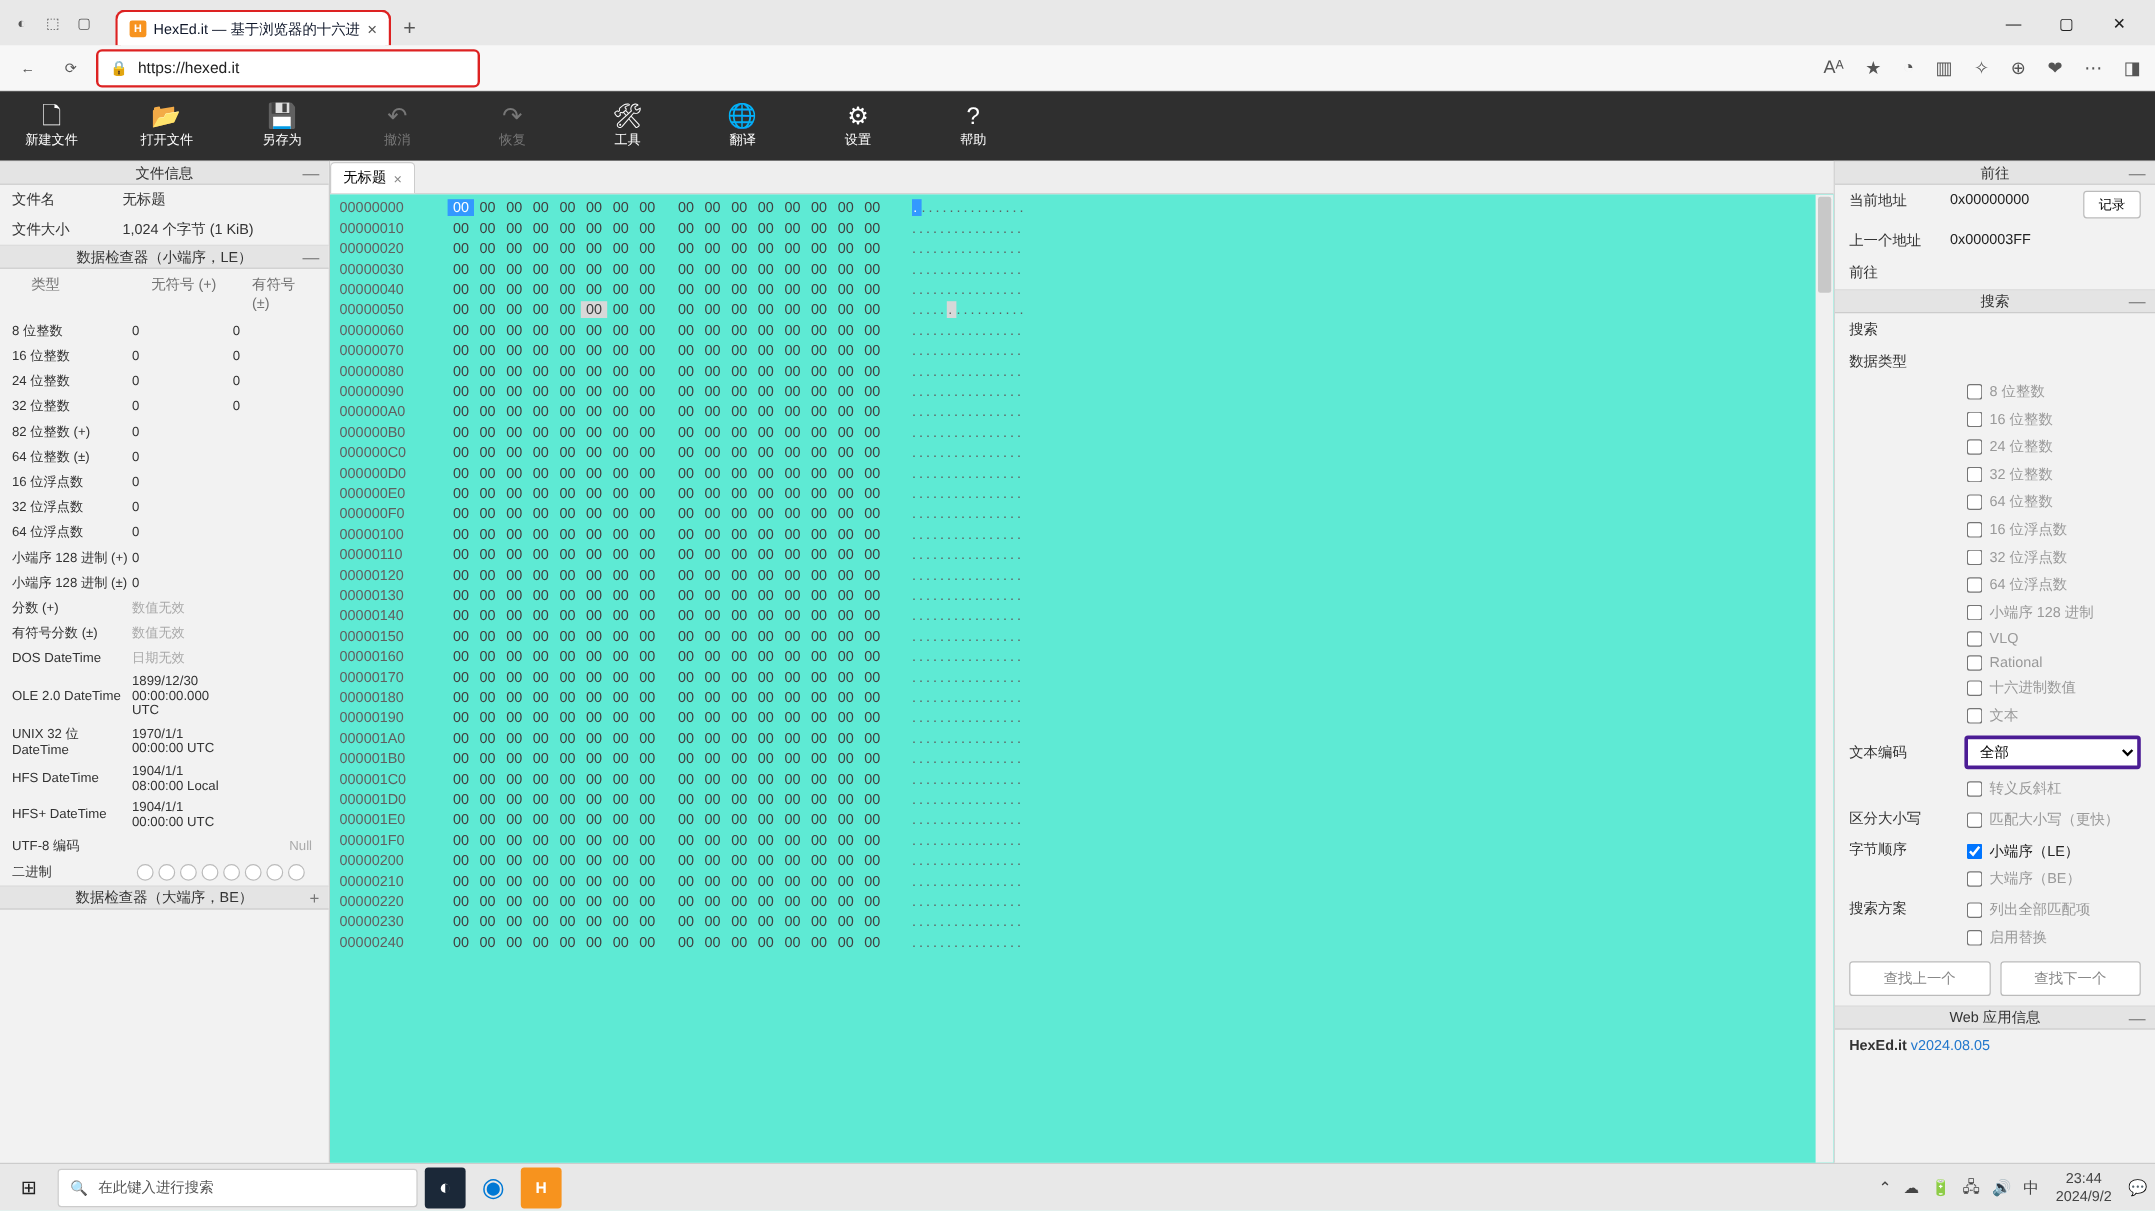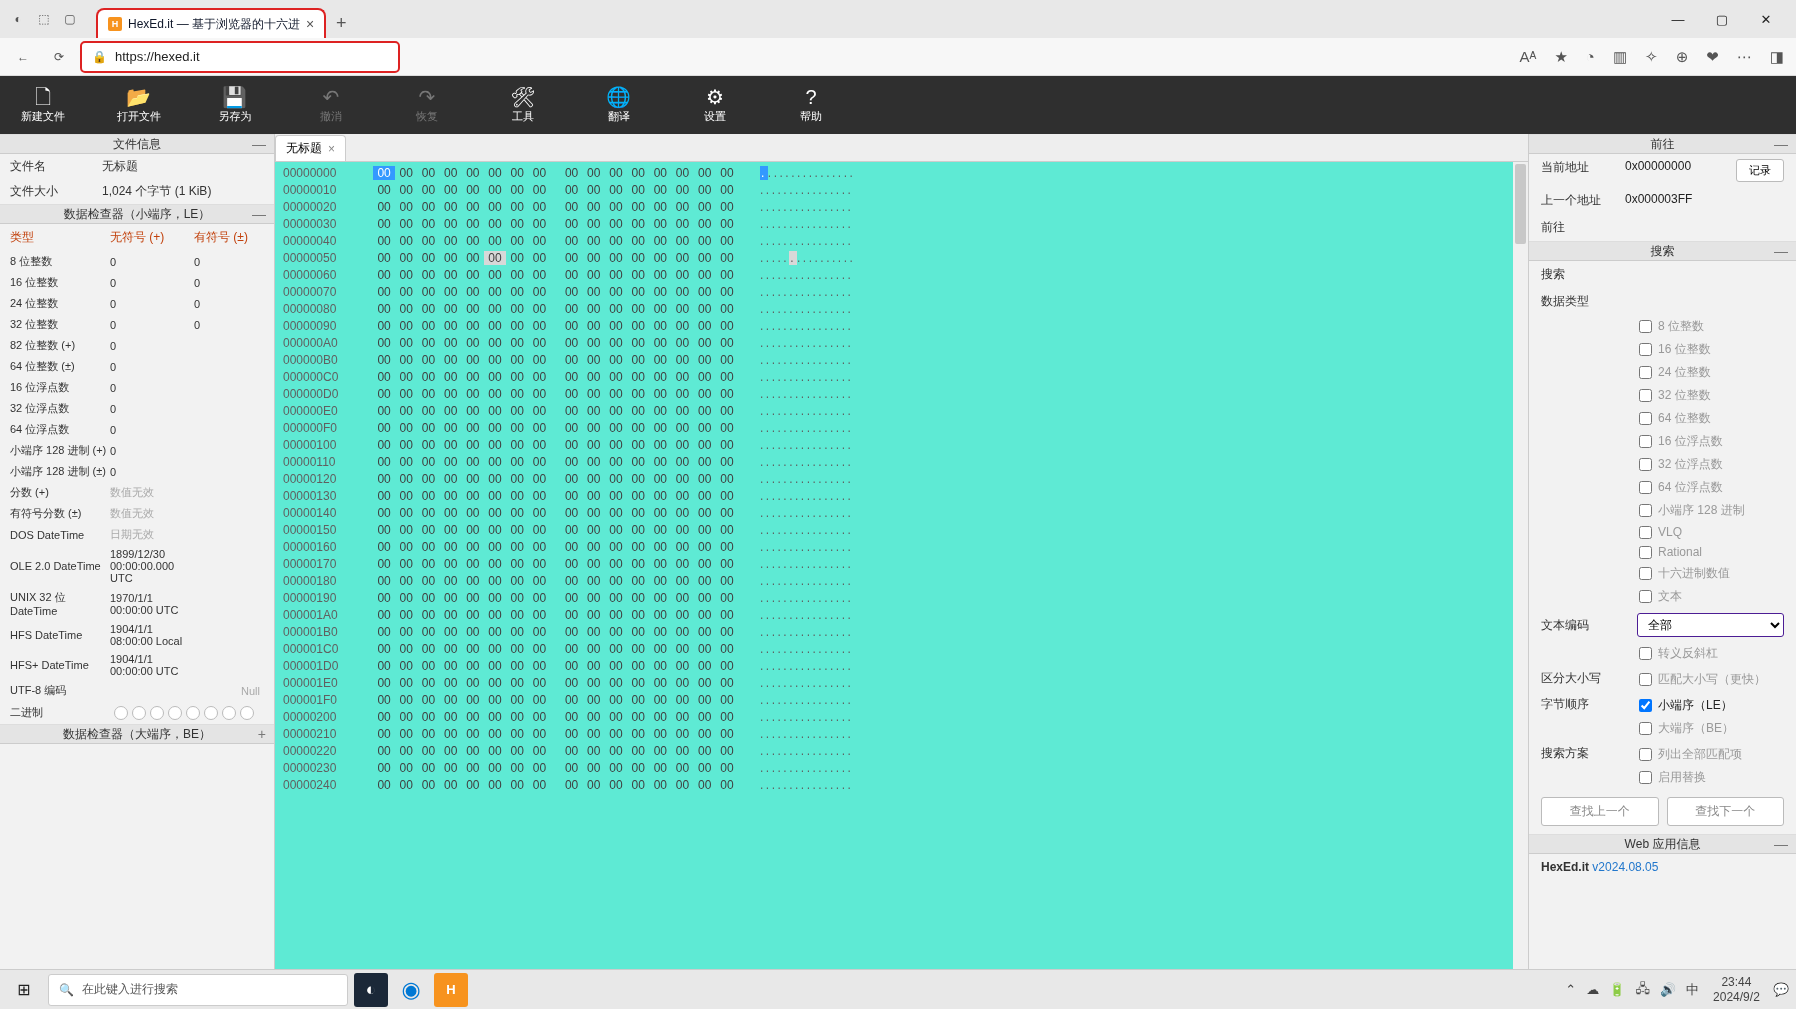--- a/index.html
+++ b/index.html
@@ -34,21 +34,21 @@
 
 .mainrow{flex:1;display:flex;min-height:0}
 .leftpane{width:275px;background:#f2f2f2;border-right:1px solid #ccc;display:flex;flex-direction:column;overflow:hidden}
 .rightpane{width:268px;background:#f2f2f2;border-left:1px solid #ccc;display:flex;flex-direction:column;overflow:hidden}
 .center{flex:1;display:flex;flex-direction:column;min-width:0}
 .sect-h{background:#e4e4e4;height:20px;display:flex;align-items:center;justify-content:center;color:#333;font-size:12px;position:relative;border-bottom:1px solid #ccc;border-top:1px solid #ddd}
 .sect-h .coll{position:absolute;right:8px;color:#777;font-size:14px;cursor:pointer}
 .kvrow{display:flex;padding:4px 10px;align-items:center}
 .kvrow .k{flex:0 0 92px;color:#333}
 .kvrow .v{flex:1;color:#333}
-.inspector-head{display:flex;padding:5px 10px;font-weight:normal;color:#c2410c}
+.inspector-head{display:flex;padding:5px 26px;font-weight:normal;color:#737373}
 .inspector-head .c1{flex:0 0 100px}
 .inspector-head .c2{flex:0 0 84px}
 .inspector-head .c3{flex:1}
 .insprow{display:flex;padding:3px 10px;align-items:center}
 .insprow .c1{flex:0 0 100px;color:#333;font-size:11px}
 .insprow .c2,.insprow .c3{flex:0 0 84px}
 .insprow .val{color:#333;font-size:11px}
 .insprow .val.gray{color:#aaa}
 .insprow .full{flex:1}
 .bitrow{display:flex;padding:4px 10px;align-items:center;gap:4px}
@@ -76,21 +76,21 @@
 
 .rrow{display:flex;padding:5px 12px;gap:0}
 .rrow .rk{flex:0 0 84px;color:#333}
 .rrow .rv{flex:1;color:#222}
 .rrow button{padding:3px 12px;background:#fff;border:1px solid #bbb;border-radius:3px;cursor:pointer;font-size:11px}
 .chk{display:flex;align-items:center;gap:6px;padding:3px 12px 3px 110px;color:#999}
 .chk input{margin:0}
 .chk.on{color:#222}
 .selrow{display:flex;padding:5px 12px;align-items:center}
 .selrow .rk{flex:0 0 96px;color:#333}
-.selrow select{flex:1;padding:3px 6px;border:1px solid #4c1d95;border-radius:3px;background:#fff}
+.selrow select{flex:1;padding:3px 6px;border:3px solid #4c1d95;border-radius:3px;background:#fff}
 .searchbtns{display:flex;gap:8px;padding:8px 12px}
 .searchbtns button{flex:1;padding:5px;background:#fff;border:1px solid #bbb;border-radius:3px;cursor:pointer;color:#888}
 .appinfo{padding:6px 12px;color:#333}
 .appinfo .ver{color:#2277cc}
 
 .taskbar{height:40px;background:#e8e8e8;border-top:1px solid #ccc;display:flex;align-items:center;padding:0 6px;gap:6px}
 .taskbar .winbtn{width:36px;height:36px;display:flex;align-items:center;justify-content:center;font-size:16px;cursor:pointer;color:#222}
 .taskbar .search{flex:0 0 300px;height:32px;background:#fff;border:1px solid #ccc;border-radius:3px;display:flex;align-items:center;padding:0 10px;gap:8px;color:#555}
 .taskbar .tray{margin-left:auto;display:flex;align-items:center;gap:10px;color:#444}
 .taskbar .tray span{font-size:13px}

